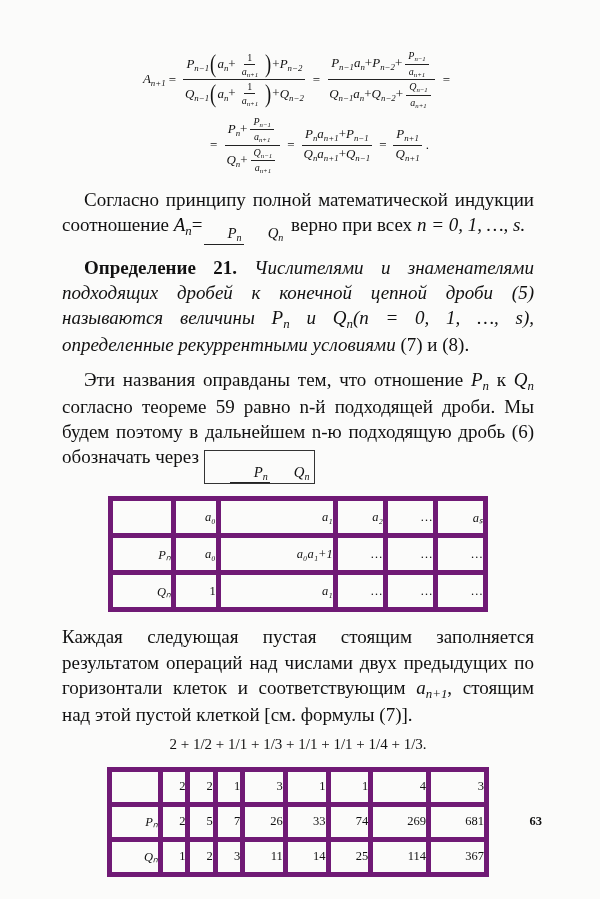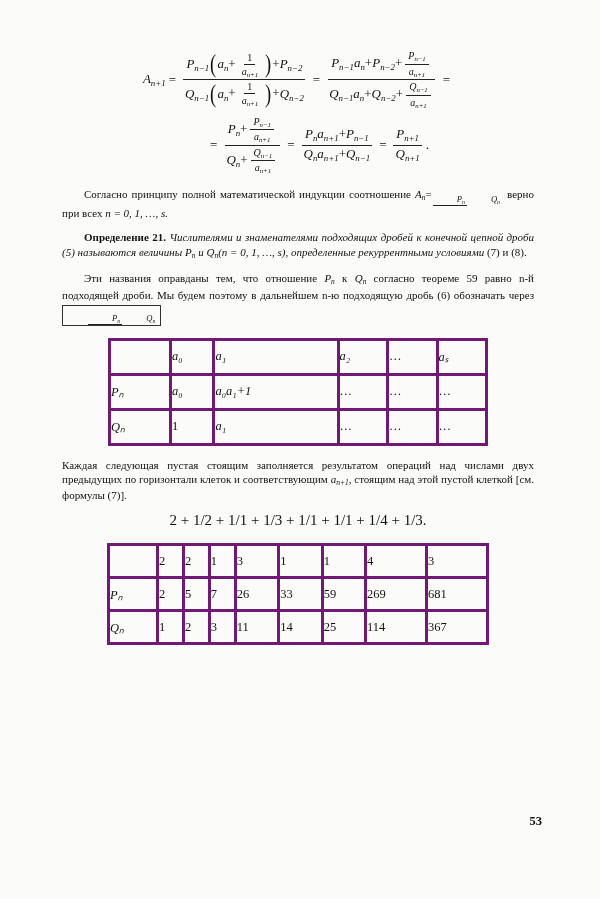--- a/index.html
+++ b/index.html
@@ -67,21 +67,21 @@
     font-weight: 300;
     line-height: 0.6;
     vertical-align: -0.18em;
     display: inline-block;
     transform: scaleX(0.75);
   }
 
   
   p.body {
     margin: 0;
-    font-size: 11px;
+    font-size: 19px;
     line-height: 1.32;
     text-align: justify;
     text-indent: 22px;
     hyphens: manual;
   }
   p.body.noind { text-indent: 0; }
   p.body + p.body { margin-top: 10px; }
   .bold { font-weight: bold; }
   .ital { font-style: italic; }
   .sp { letter-spacing: 2px; }
@@ -105,22 +105,22 @@
     vertical-align: -0.35em;
   }
 
   
   table.grid {
     border-collapse: collapse;
     font-size: 12.5px;
     margin: 0 auto;
   }
   table.grid td {
-    border: 3px solid #701a75;
-    text-align: left;
+    border: 5px solid #701a75;
+    text-align: right;
     vertical-align: middle;
     font-style: italic;
     padding: 0;
   }
   table.grid td.plain { font-style: normal; }
   .t1 { width: 380px; }
   .t1 td { height: 32px; }
   .t1 td:first-child { width: 58px; }
   .t2 { width: 382px; }
   .t2 td { height: 30px; }
@@ -299,35 +299,35 @@
             <td class="plain">4</td>
             <td class="plain">3</td>
           </tr>
           <tr>
             <td>Pₙ</td>
             <td class="plain">2</td>
             <td class="plain">5</td>
             <td class="plain">7</td>
             <td class="plain">26</td>
             <td class="plain">33</td>
-            <td class="plain">59</td>
+            <td class="plain">74</td>
             <td class="plain">269</td>
             <td class="plain">681</td>
           </tr>
           <tr>
             <td>Qₙ</td>
             <td class="plain">1</td>
             <td class="plain">2</td>
             <td class="plain">3</td>
             <td class="plain">11</td>
             <td class="plain">14</td>
             <td class="plain">25</td>
             <td class="plain">114</td>
             <td class="plain">367</td>
           </tr>
         </tbody>
       </table>
     </div>
 
   </div>
 
-  <div class="pagenum">53</div>
+  <div class="pagenum">63</div>
 </div>
 
 </body></html>

